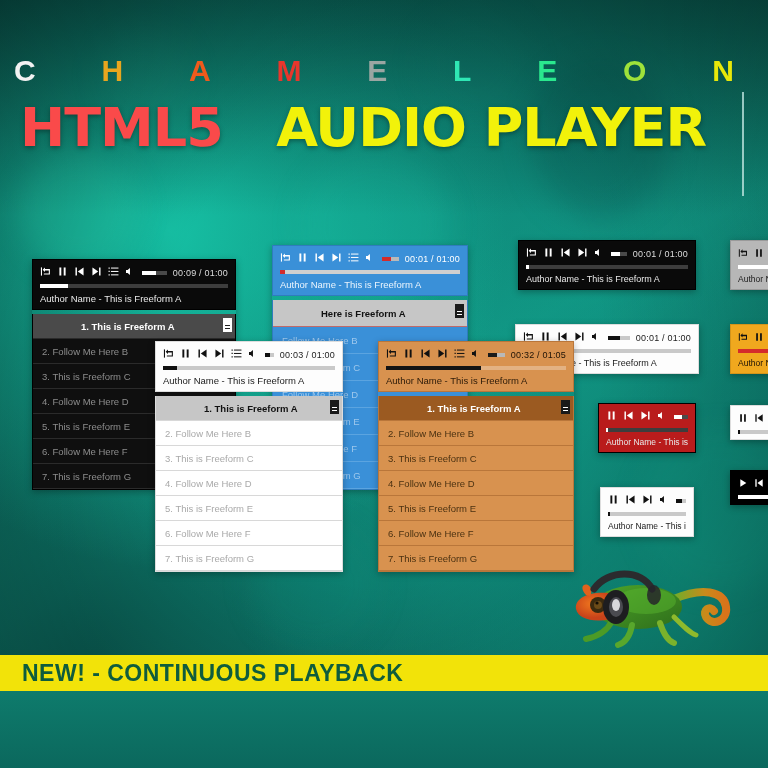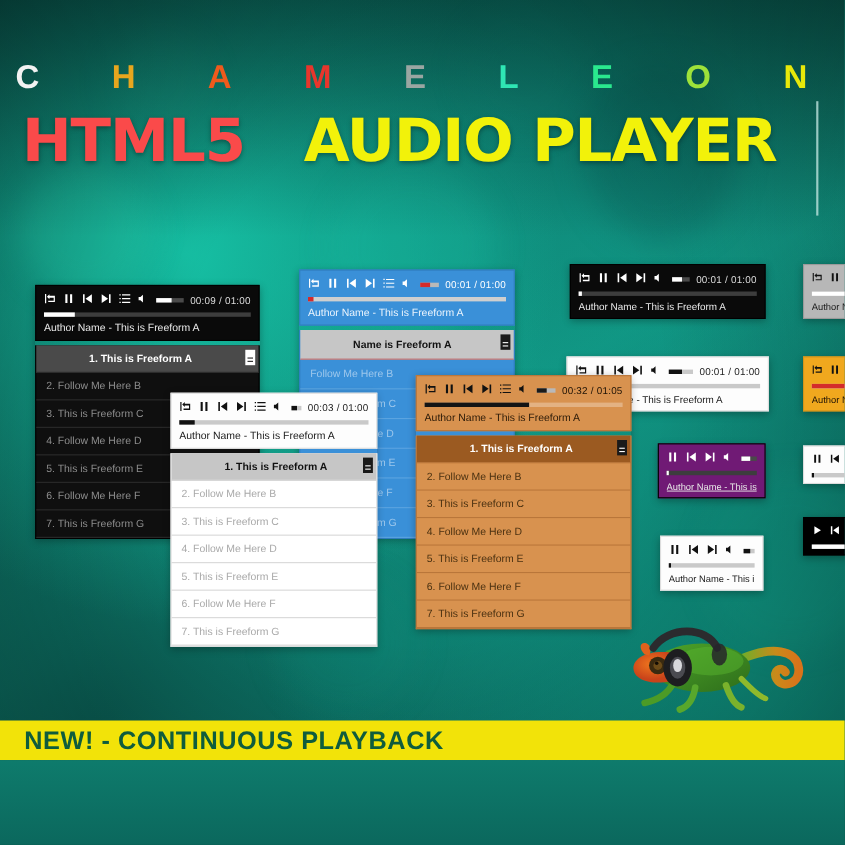--- a/index.html
+++ b/index.html
@@ -203,33 +203,33 @@
             <span class="vol-fill" style="width: 55%; background: rgb(212, 43, 43);"></span>
           </span>
           <span class="time" style="color: rgb(255, 255, 255);">00:01 / 01:00</span>
         </div>
         <div class="prog" style="background: rgb(207, 207, 207);">
           <div class="prog-fill" style="width: 3%; background: rgb(212, 43, 43);"></div>
         </div>
         <div class="nowplaying" style="color: rgb(234, 244, 253); font-size: 9.5px;">Author Name - This is Freeform A</div>
       </div>
       <div class="pl-list" style="background: rgb(58, 144, 216); border-top: none; border-right: 1px solid rgb(47, 124, 189); border-bottom: 1px solid rgb(47, 124, 189); border-left: 1px solid rgb(47, 124, 189); border-image: initial; margin-top: 4px;">
-        <div class="pl-item active" style="height: 27px; line-height: 13px; font-size: 9.5px; background: rgb(198, 198, 198); color: rgb(17, 17, 17); border-bottom: 1px solid rgb(192, 106, 106);">Name is Freeform A</div>
+        <div class="pl-item active" style="height: 27px; line-height: 13px; font-size: 9.5px; background: rgb(198, 198, 198); color: rgb(17, 17, 17); border-bottom: 1px solid rgb(192, 106, 106);">Here is Freeform A</div>
         <div class="pl-item" style="height: 27px; line-height: 13px; font-size: 9.5px; color: rgb(157, 199, 236); border-bottom: 1px solid rgb(91, 164, 224);">Follow Me Here B</div>
         <div class="pl-item" style="height: 27px; line-height: 13px; font-size: 9.5px; color: rgb(157, 199, 236); border-bottom: 1px solid rgb(91, 164, 224);">This is Freeform C</div>
         <div class="pl-item" style="height: 27px; line-height: 13px; font-size: 9.5px; color: rgb(157, 199, 236); border-bottom: 1px solid rgb(91, 164, 224);">Follow Me Here D</div>
         <div class="pl-item" style="height: 27px; line-height: 13px; font-size: 9.5px; color: rgb(157, 199, 236); border-bottom: 1px solid rgb(91, 164, 224);">This is Freeform E</div>
         <div class="pl-item" style="height: 27px; line-height: 13px; font-size: 9.5px; color: rgb(157, 199, 236); border-bottom: 1px solid rgb(91, 164, 224);">Follow Me Here F</div>
         <div class="pl-item" style="height: 27px; line-height: 13px; font-size: 9.5px; color: rgb(157, 199, 236); border-bottom: 1px solid rgb(91, 164, 224);">This is Freeform G</div>
         <div class="scrollbtn" style="background: rgb(26, 26, 26);">
           <i style="background: rgb(255, 255, 255); box-shadow: rgb(255, 255, 255) 0px 3px 0px;"></i>
         </div>
       </div>
     </div>
-    <div class="player" style="left: 155px; top: 341px; width: 188px; z-index: 8; box-shadow: rgba(0, 0, 0, 0.3) 0px 2px 7px; margin-top: 16px;">
+    <div class="player" style="left: 155px; top: 341px; width: 188px; z-index: 8; box-shadow: rgba(0, 0, 0, 0.3) 0px 2px 7px;">
       <div class="pl-top" style="background: rgb(253, 253, 253); border: 1px solid rgb(221, 221, 221); color: rgb(26, 26, 26);">
         <div class="ctrlrow">
           <span class="ic"><svg width="11" height="11" viewBox="0 0 12 12">
               <path d="M1 1.5h1.2v9H1z" fill="#111111"></path>
               <path d="M10.8 3.2H5.4V1.6L2.9 4.1l2.5 2.5V5H9.6v3.1H4.2v1.3h6.6z" fill="#111111"></path>
             </svg></span>
           <span class="ic"><svg width="11" height="11" viewBox="0 0 12 12">
               <path d="M2.6 1.6h2.1v8.8H2.6z" fill="#111111"></path>
               <path d="M7.3 1.6h2.1v8.8H7.3z" fill="#111111"></path>
             </svg></span>
@@ -388,21 +388,21 @@
           </span>
           <span class="time" style="color: rgb(34, 34, 34);">00:01 / 01:00</span>
         </div>
         <div class="prog" style="background: rgb(201, 201, 201);">
           <div class="prog-fill" style="width: 2%; background: rgb(17, 17, 17);"></div>
         </div>
         <div class="nowplaying" style="color: rgb(26, 26, 26); font-size: 9px;">Author Name - This is Freeform A</div>
       </div>
     </div>
     <div class="player" style="left: 598px; top: 403px; width: 98px; z-index: 5; box-shadow: rgba(0, 0, 0, 0.3) 0px 2px 7px;">
-      <div class="pl-top" style="background: #701a75; border: 1px solid rgb(0, 0, 0); color: rgb(232, 232, 232); text-decoration: underline;">
+      <div class="pl-top" style="background: #b91c1c; border: 1px solid rgb(0, 0, 0); color: rgb(232, 232, 232);">
         <div class="ctrlrow">
           <span class="ic"><svg width="11" height="11" viewBox="0 0 12 12">
               <path d="M2.6 1.6h2.1v8.8H2.6z" fill="#ffffff"></path>
               <path d="M7.3 1.6h2.1v8.8H7.3z" fill="#ffffff"></path>
             </svg></span>
           <span class="ic"><svg width="11" height="11" viewBox="0 0 12 12">
               <path d="M1.6 1.6h1.6v8.8H1.6z" fill="#ffffff"></path>
               <path d="M10.4 1.6 4.1 6l6.3 4.4z" fill="#ffffff"></path>
             </svg></span>
           <span class="ic"><svg width="11" height="11" viewBox="0 0 12 12">

